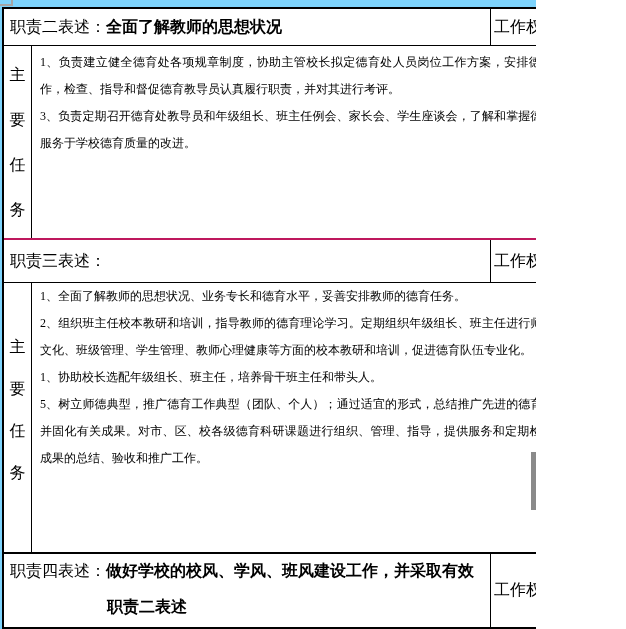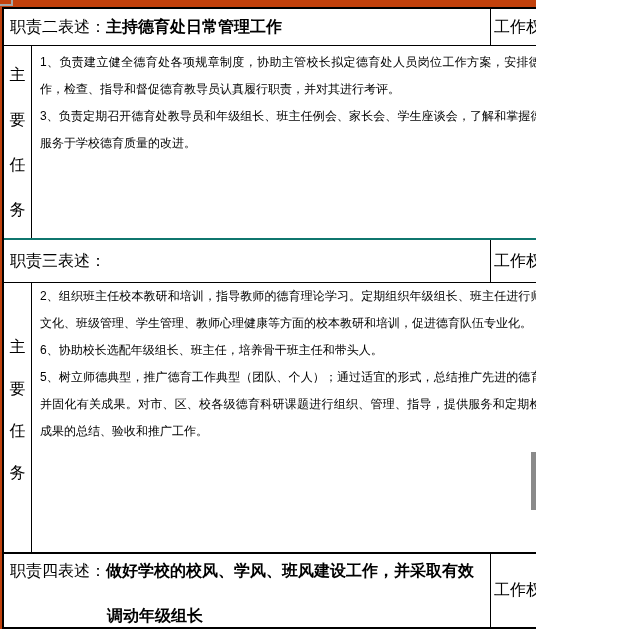--- a/index.html
+++ b/index.html
@@ -1,36 +1,36 @@
 <!DOCTYPE html>
 <html><head>
 <meta charset="utf-8">
 <style>
   html,body{margin:0;padding:0;background:#fff;}
   .canvas{
-    position:relative;width:536px;height:629px;background:#c2410c;overflow:hidden;
-    font-family:Liberation Sans, sans-serif;color:#000;
+    position:relative;width:536px;height:629px;background:#7dd3fc;overflow:hidden;
+    font-family:Liberation Serif, serif;color:#000;
   }
   
   .handle-left{position:absolute;left:0;top:0;width:11px;height:4px;
     border-right:2px solid #a6a6a6;border-bottom:2px solid #a6a6a6;}
   .handle-right{position:absolute;left:613px;top:0;width:12px;height:4px;
     border-left:2px solid #a6a6a6;border-bottom:2px solid #a6a6a6;}
   
   .scroll-thumb{position:absolute;right:0;top:452px;width:5px;height:58px;background:#8a8a8a;}
 
   .table{
     position:absolute;left:2px;top:7px;width:621px;height:622px;
     border:2px solid #000;box-sizing:border-box;
     display:flex;flex-direction:column;background:#fff;
   }
   .row{display:flex;box-sizing:border-box;overflow:hidden;}
   .r1{height:36px;}
   .r2{height:193px;border-top:1px solid #000;}
-  .r3{height:44px;border-top:2px solid #0f766e;}
+  .r3{height:44px;border-top:2px solid #be185d;}
   .r4{height:270px;border-top:1px solid #000;}
   .r5{height:75px;border-top:2px solid #000;}
 
   .desc{width:486px;box-sizing:border-box;display:flex;align-items:center;
     padding-left:6px;font-size:16px;overflow:hidden;white-space:nowrap;}
   .desc b{font-weight:700;}
   .weight{flex:1;border-left:1px solid #000;box-sizing:border-box;
     display:flex;align-items:center;padding-left:3px;font-size:16px;overflow:hidden;}
 
   .vhead{width:28px;box-sizing:border-box;border-right:1px solid #000;
@@ -38,37 +38,37 @@
   .r2 .vhead{justify-content:space-around;padding:6px 0;}
   .r4 .vhead{justify-content:center;gap:26px;padding-bottom:16px;}
 
   .tasks{flex:1;box-sizing:border-box;font-size:12px;line-height:27px;
     padding:3px 6px 0 8px;text-align:justify;overflow:hidden;}
   .r4 .tasks{padding-top:0;}
   .tasks p{margin:0;}
 
   .desc-wrap{width:486px;box-sizing:border-box;display:flex;flex-direction:column;
     align-items:flex-start;padding:7px 4px 0 6px;font-size:16px;line-height:20px;
-    gap:25px;overflow:hidden;white-space:nowrap;}
+    gap:16px;overflow:hidden;white-space:nowrap;}
   .desc-wrap .l2{margin-left:97px;font-weight:700;}
 </style>
 </head>
 <body>
 
 <div class="canvas">
 
   <div class="handle-left"></div>
   <div class="handle-right"></div>
 
   <div class="table">
 
     <div class="row r1">
       <div class="desc">
         <span>职责二表述：</span>
-          <b>主持德育处日常管理工作</b>
+          <b>全面了解教师的思想状况</b>
       </div>
       <div class="weight">
         <span>工作权重：15%</span>
       </div>
     </div>
 
     <div class="row r2">
       <div class="vhead">
           <span>主</span>
           <span>要</span>
@@ -91,32 +91,33 @@
     </div>
 
     <div class="row r4">
       <div class="vhead">
           <span>主</span>
           <span>要</span>
           <span>任</span>
           <span>务</span>
         </div>
       <div class="tasks">
+        <p>1、全面了解教师的思想状况、业务专长和德育水平，妥善安排教师的德育任务。</p>
         <p>2、组织班主任校本教研和培训，指导教师的德育理论学习。定期组织年级组长、班主任进行师德修养、班级文化、班级管理、学生管理、教师心理健康等方面的校本教研和培训，促进德育队伍专业化。</p>
-        <p>6、协助校长选配年级组长、班主任，培养骨干班主任和带头人。</p>
+        <p>1、协助校长选配年级组长、班主任，培养骨干班主任和带头人。</p>
         <p>5、树立师德典型，推广德育工作典型（团队、个人）；通过适宜的形式，总结推广先进的德育经验、案例，并固化有关成果。对市、区、校各级德育科研课题进行组织、管理、指导，提供服务和定期检查，做好科研成果的总结、验收和推广工作。</p>
       </div>
     </div>
 
     <div class="row r5">
       <div class="desc-wrap">
         <div class="l1">
           <span>职责四表述：</span><b>做好学校的校风、学风、班风建设工作，并采取有效</b>
         </div>
-        <div class="l2">调动年级组长</div>
+        <div class="l2">职责二表述</div>
       </div>
       <div class="weight">
         <span>工作权重：15%</span>
       </div>
     </div>
 
   </div>
 
   <div class="scroll-thumb"></div>
 </div>

